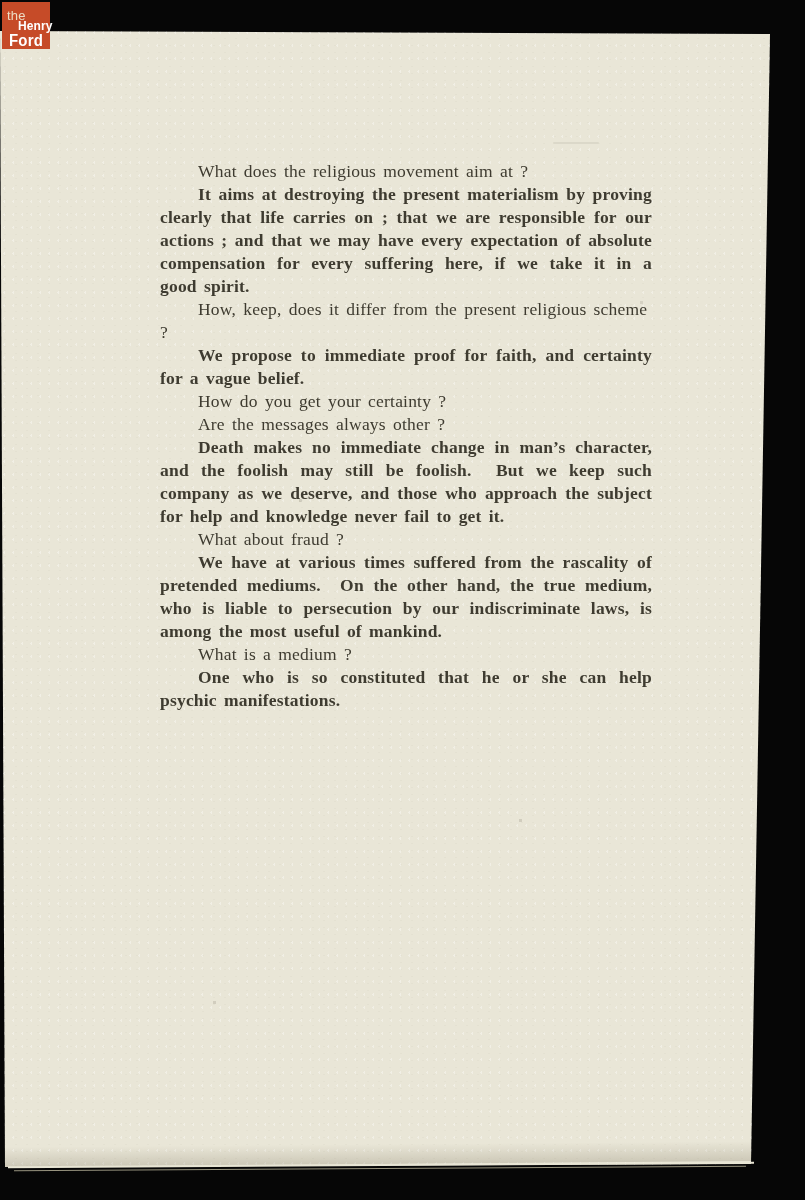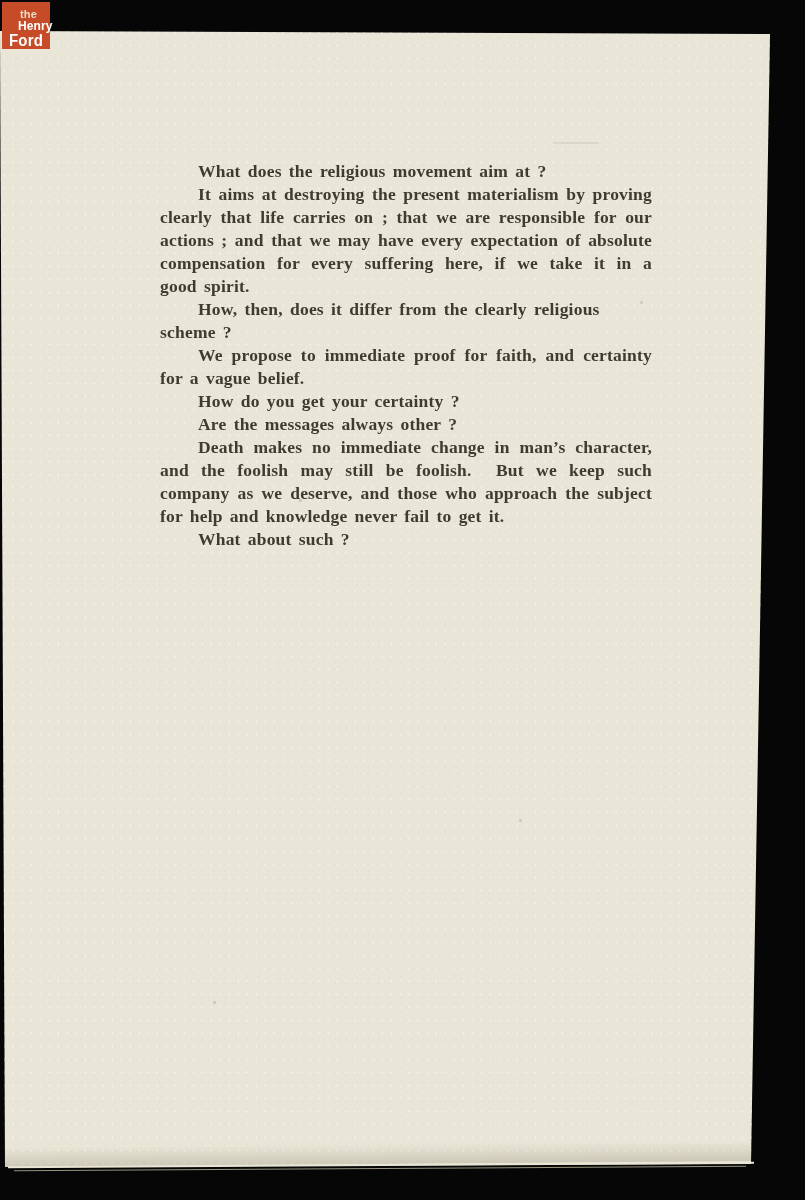--- a/index.html
+++ b/index.html
@@ -36,59 +36,64 @@
       520px 820px 0 1px rgba(100,95,75,.18),
       214px 1002px 0 1px rgba(100,95,75,.18),
       641px 302px 0 1px rgba(100,95,75,.15);
   }
   
   .logo {
     position:absolute; left:2px; top:2px; width:48px; height:47px;
     background:#c64b28; z-index:6;
   }
   .logo span { position:absolute; font-family:"Liberation Sans","DejaVu Sans",sans-serif; line-height:1; }
-  .logo-the   { left:18px;  top:7px;  font-size:11px; font-weight:700; color:#ecdcc5; letter-spacing:0.2px; }
+  .logo-the   { left:5px;  top:7px;  font-size:13px; font-weight:400; color:#ecdcc5; letter-spacing:0.2px; }
   .logo-henry { left:16px; top:17px; font-size:12px; font-weight:700; color:#ffffff; transform:scaleY(1.12); transform-origin:left top; letter-spacing:0.1px; }
   .logo-ford  { left:7px;  top:30px; font-size:15px; font-weight:700; color:#ffffff; transform:scaleY(1.1); transform-origin:left top; letter-spacing:0.2px; }
   
   .text-block {
     position:absolute; left:160px; top:160px; width:492px;
     color:#3e3b30; font-size:17.5px; line-height:23px;
     letter-spacing:0.2px; word-spacing:2.6px;
   }
   .text-block p { margin:0; }
-  .q { margin-top:14px; text-indent:38px;font-weight:bold; }
+  .q { margin-top:14px; text-indent:38px; }
   .a { margin-top:6px;  text-indent:38px; text-align:justify;font-weight:bold; }
   .qa:first-child .q { margin-top:0; }
 </style>
 </head>
 <body>
 
 <div class="page">
   <div class="specks"></div>
   <div class="mark"></div>
 
   <main class="text-block">
     <section class="qa">
       <p class="q">What does the religious movement aim at ?</p>
       <p class="a">It aims at destroying the present materialism by proving clearly that life carries on ; that we are responsible for our actions ; and that we may have every expectation of absolute compensation for every suffering here, if we take it in a good spirit.</p>
     </section>
     <section class="qa">
-      <p class="q">How, then, does it differ from the clearly religious scheme ?</p>
+      <p class="q">How, keep, does it differ from the present religious scheme ?</p>
       <p class="a">We propose to immediate proof for faith, and certainty for a vague belief.</p>
     </section>
     <section class="qa">
       <p class="q">How do you get your certainty ?</p>
     </section>
     <section class="qa">
       <p class="q">Are the messages always other ?</p>
       <p class="a">Death makes no immediate change in man’s character, and the foolish may still be foolish.&nbsp; But we keep such company as we deserve, and those who approach the subject for help and knowledge never fail to get it.</p>
     </section>
     <section class="qa">
-      <p class="q">What about such ?</p>
+      <p class="q">What about fraud ?</p>
+      <p class="a">We have at various times suffered from the rascality of pretended mediums.&nbsp; On the other hand, the true medium, who is liable to persecution by our indiscriminate laws, is among the most useful of mankind.</p>
+    </section>
+    <section class="qa">
+      <p class="q">What is a medium ?</p>
+      <p class="a">One who is so constituted that he or she can help psychic manifestations.</p>
     </section>
     <section class="qa">
     </section>
   </main>
 
   <div class="bottom-shade"></div>
 </div>
 
 <div class="edge-line-a"></div>
 <div class="edge-line-b"></div>

